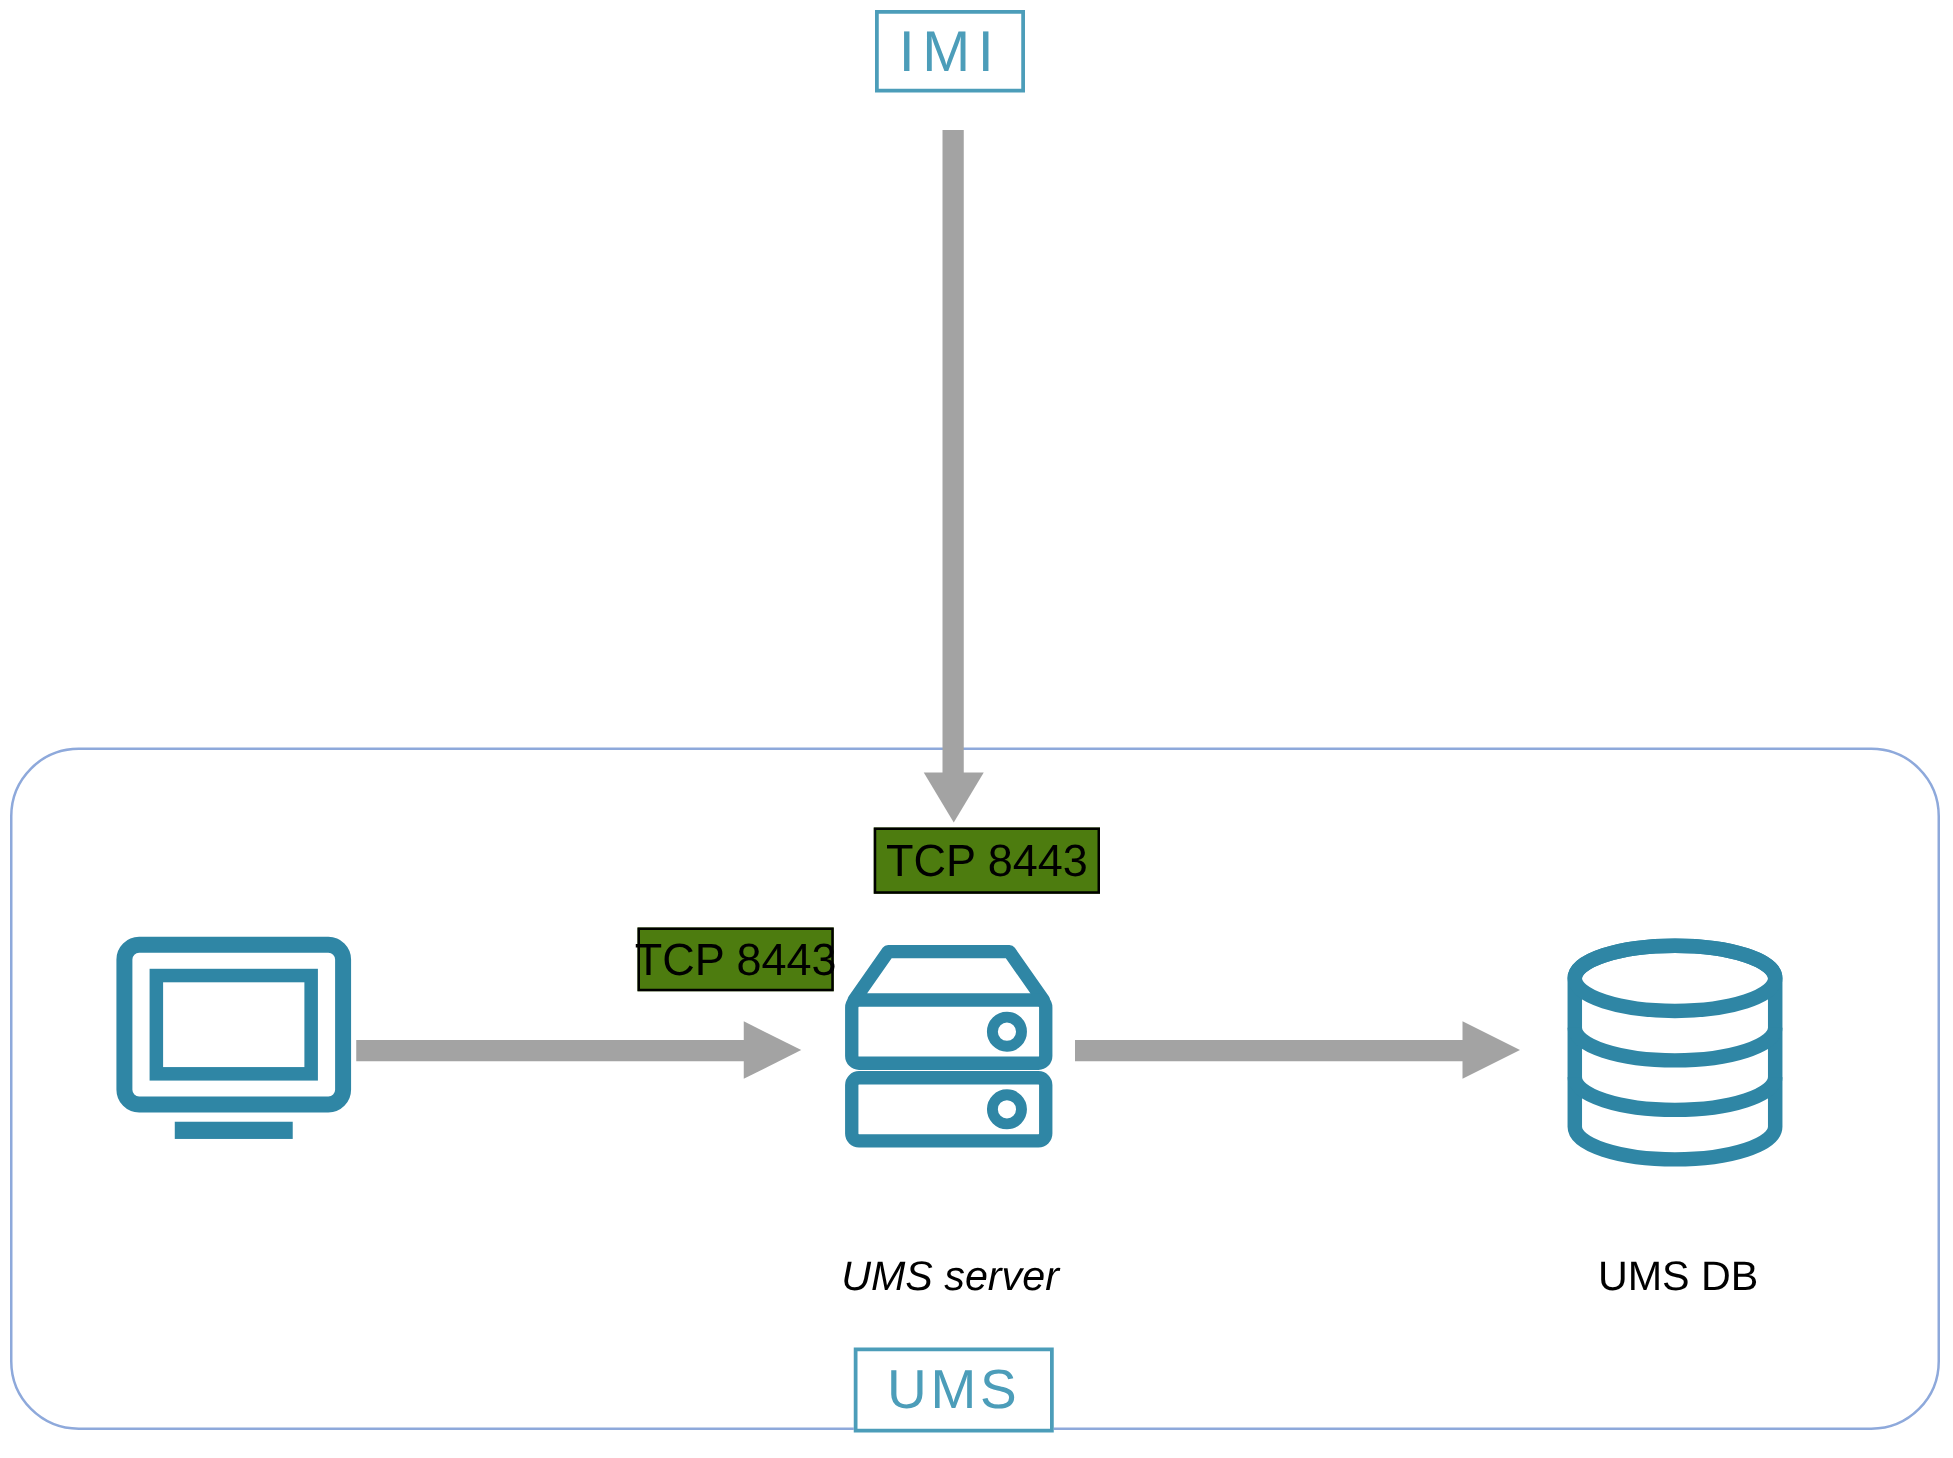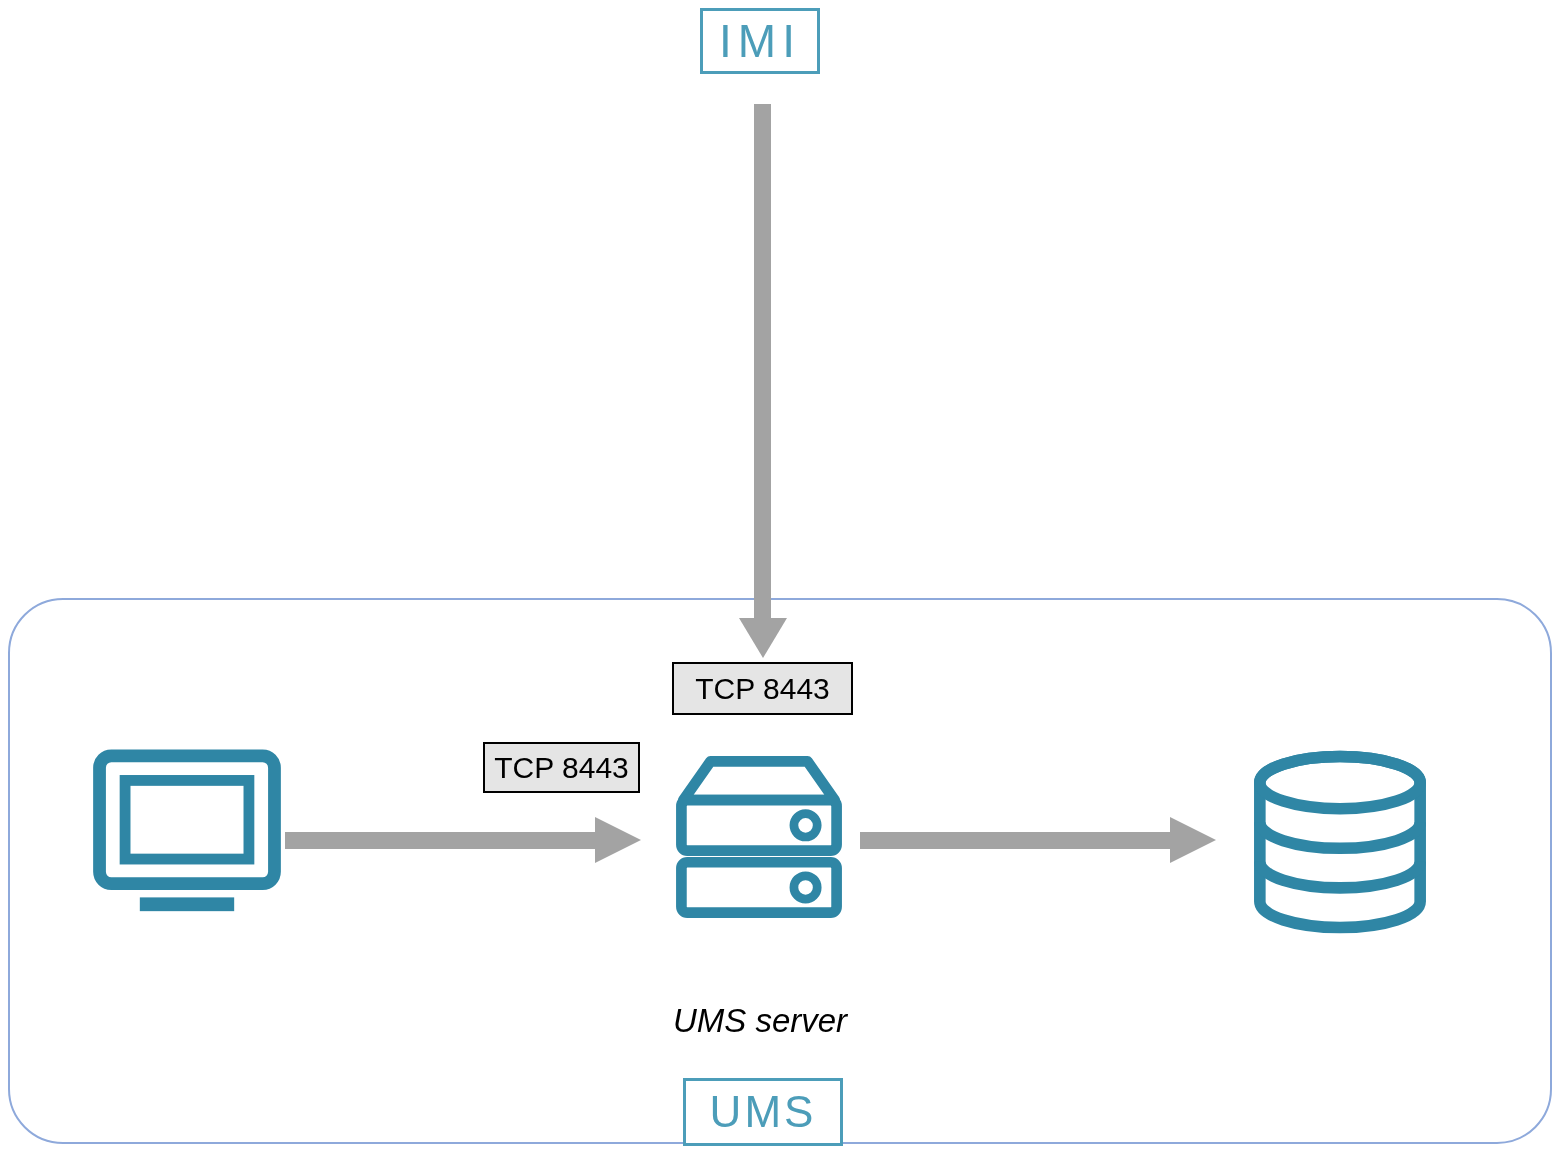--- a/index.html
+++ b/index.html
@@ -21,26 +21,27 @@
     color:var(--teal-light);
     display:flex;align-items:center;justify-content:center;
     letter-spacing:6px;
     font-weight:400;
     z-index:6;
   }
 
   
   .port-label{
     border:2px solid var(--ink);
-    background:#e5e5e5;
+    background:#4d7c0f;
     color:var(--ink);
     display:flex;align-items:center;justify-content:center;
-    font-size:30px;
+    font-size:36px;
     z-index:4;
     white-space:nowrap;
+    margin-left:27px;
   }
 
   .node-label{
     color:var(--ink);
     font-size:33px;
     text-align:center;
     white-space:nowrap;
   }
 
   
@@ -123,18 +124,19 @@
   <svg class="icon-svg" style="left:1248px;top:744px;" width="184" height="198" viewBox="0 0 190 205" aria-hidden="true">
     <path class="stroke-teal fill-white" stroke-width="12" d="M 12 40 A 83 27 0 0 1 178 40 L 178 163 A 83 27 0 0 1 12 163 Z"></path>
     <ellipse class="stroke-teal" cx="95" cy="40" rx="83" ry="27" stroke-width="12"></ellipse>
     <path class="stroke-teal" stroke-width="12" d="M 12 81 A 83 27 0 0 0 178 81"></path>
     <path class="stroke-teal" stroke-width="12" d="M 12 122 A 83 27 0 0 0 178 122"></path>
   </svg>
 
 
   <div class="abs node-label" style="left:640px;top:1002px;width:240px;font-style:italic;">UMS server</div>
 
+  <div class="abs node-label" style="left:1240px;top:1002px;width:205px;">UMS DB</div>
 
   <div class="abs node-box" style="left:683px;top:1078px;width:160px;height:68px;font-size:44px;letter-spacing:3px;">
     <span>UMS</span>
   </div>
 
 </div>
 
 </body></html>

